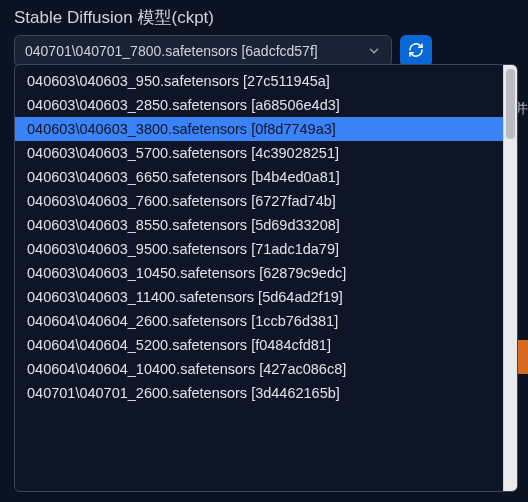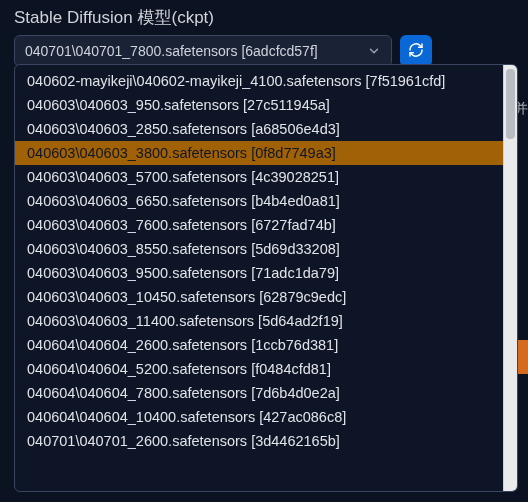--- a/index.html
+++ b/index.html
@@ -84,21 +84,21 @@
     padding: 2px 12px;
     font-size: 14.5px;
     line-height: 20px;
     color: #e0e3e8;
     white-space: nowrap;
     overflow: hidden;
     text-overflow: ellipsis;
     cursor: pointer;
   }
   .option.selected {
-    background: #a16207;
+    background: #3b82f6;
     color: #0f1625;
   }
   .scrollbar {
     width: 14px;
     background: #e9eaec;
     position: relative;
     border-left: 1px solid #cfd1d5;
   }
   .scroll-thumb {
     position: absolute;
@@ -149,33 +149,31 @@
           <path d="M21 12a9 9 0 0 1-15.5 6.3L3 16"></path>
           <path d="M3 21v-5h5"></path>
         </svg>
       </span>
     </div>
   </div>
 </div>
 
 <div class="dropdown">
   <div class="options" id="options">
-      <div class="option">040602-mayikeji\040602-mayikeji_4100.safetensors [7f51961cfd]</div>
       <div class="option">040603\040603_950.safetensors [27c511945a]</div>
       <div class="option">040603\040603_2850.safetensors [a68506e4d3]</div>
       <div class="option selected">040603\040603_3800.safetensors [0f8d7749a3]</div>
       <div class="option">040603\040603_5700.safetensors [4c39028251]</div>
       <div class="option">040603\040603_6650.safetensors [b4b4ed0a81]</div>
       <div class="option">040603\040603_7600.safetensors [6727fad74b]</div>
       <div class="option">040603\040603_8550.safetensors [5d69d33208]</div>
       <div class="option">040603\040603_9500.safetensors [71adc1da79]</div>
       <div class="option">040603\040603_10450.safetensors [62879c9edc]</div>
       <div class="option">040603\040603_11400.safetensors [5d64ad2f19]</div>
       <div class="option">040604\040604_2600.safetensors [1ccb76d381]</div>
       <div class="option">040604\040604_5200.safetensors [f0484cfd81]</div>
-      <div class="option">040604\040604_7800.safetensors [7d6b4d0e2a]</div>
       <div class="option">040604\040604_10400.safetensors [427ac086c8]</div>
       <div class="option">040701\040701_2600.safetensors [3d4462165b]</div>
     </div>
   <div class="scrollbar">
     <div class="scroll-thumb"></div>
   </div>
 </div>
 
 </body></html>

